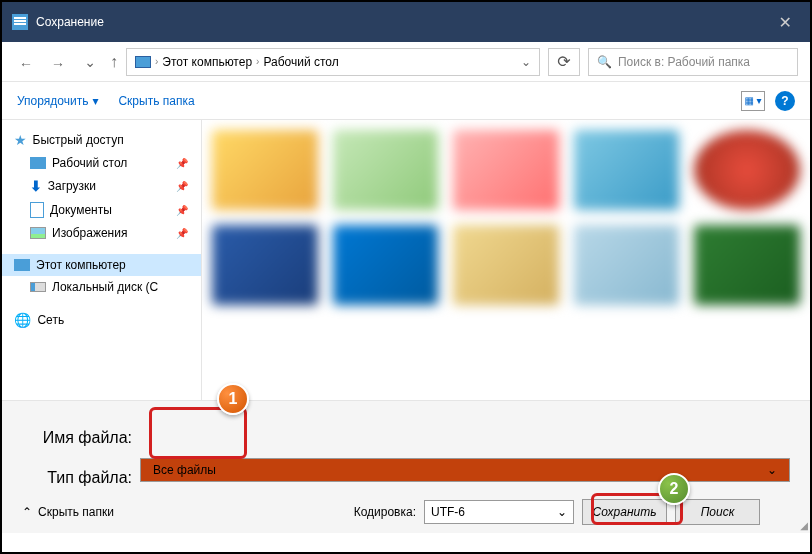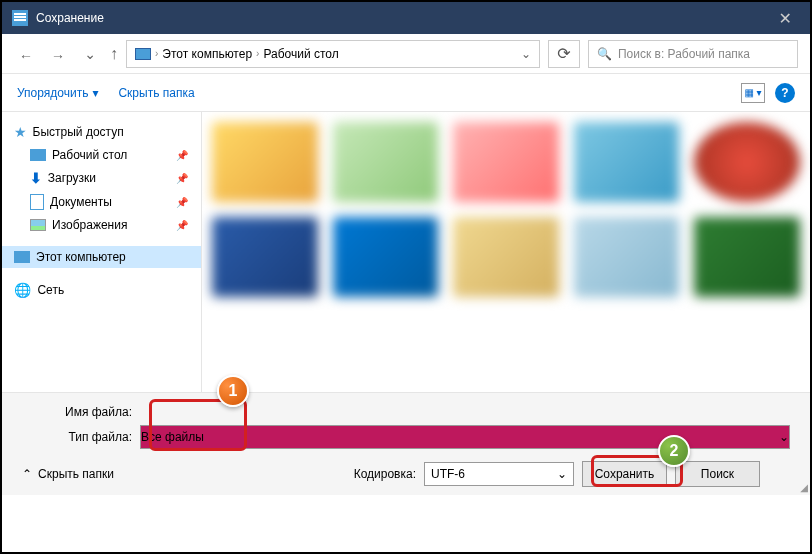--- a/index.html
+++ b/index.html
@@ -1,18 +1,18 @@
 <!DOCTYPE html>
 <html><head>
   <meta charset="utf-8">
   <style>
     * { box-sizing: border-box; margin: 0; padding: 0; font-family: 'Segoe UI', Tahoma, sans-serif; }
     body { background: #fff; width: 812px; height: 554px; overflow: hidden; border: 2px solid #000; }
     
-    .titlebar { background: #2a3f5f; height: 32px; display: flex; align-items: center; padding: 0 10px; color: #fff; }
+    .titlebar { background: #2a3f5f; height: 40px; display: flex; align-items: center; padding: 0 10px; color: #fff; }
     .titlebar-icon { width: 16px; height: 16px; background: #4a9ed8; margin-right: 8px; position: relative; }
     .titlebar-icon::before { content: ''; position: absolute; left: 2px; top: 3px; width: 12px; height: 2px; background: #fff; box-shadow: 0 3px 0 #fff, 0 6px 0 #fff; }
     .titlebar-title { font-size: 12px; flex: 1; }
     .close-x { font-size: 16px; color: #ccc; cursor: pointer; padding: 0 8px; }
     
     .navbar { height: 40px; display: flex; align-items: center; padding: 0 12px; border-bottom: 1px solid #e5e5e5; gap: 8px; }
     .nav-arrow { width: 24px; height: 24px; display: flex; align-items: center; justify-content: center; color: #666; font-size: 14px; }
     .nav-up { color: #666; font-size: 16px; }
     .address-bar { flex: 1; display: flex; align-items: center; border: 1px solid #ccc; height: 28px; padding: 0 8px; font-size: 12px; gap: 4px; }
     .pc-icon { width: 16px; height: 12px; background: #4a9ed8; border: 1px solid #2a5fa0; }
@@ -50,37 +50,37 @@
     .b4 { background: linear-gradient(135deg, #7ec8e3, #3a9bc7); }
     .b5 { background: radial-gradient(circle, #e74c3c, #a03020); border-radius: 50%; }
     .b6 { background: linear-gradient(135deg, #2a5caa, #1a3d7a); }
     .b7 { background: linear-gradient(135deg, #0078d4, #005a9e); }
     .b8 { background: linear-gradient(135deg, #f0d890, #d4b060); }
     .b9 { background: linear-gradient(135deg, #b8d8e8, #88b8d0); }
     .b10 { background: linear-gradient(135deg, #2e7d32, #1b5e20); }
     
     .bottom-panel { border-top: 1px solid #e5e5e5; padding: 12px 20px 8px 20px; background: #f5f5f5; position: relative; }
     .form-row { display: flex; align-items: center; margin-bottom: 6px; gap: 8px; }
-    .form-label { width: 110px; text-align: right; font-size: 12px; }
+    .form-label { width: 110px; text-align: right; font-size: 16px; margin-top: 16px; }
     .form-input { flex: 1; height: 24px; border: 1px solid #999; padding: 0 6px; font-size: 12px; background: #fff; }
-    .form-select { flex: 1; height: 24px; border: 1px solid #999; padding: 0 0; font-size: 12px; background: #be185d; display: flex; align-items: center; justify-content: space-between; }
+    .form-select { flex: 1; height: 24px; border: 1px solid #999; padding: 0 12px; font-size: 12px; background: #c2410c; display: flex; align-items: center; justify-content: space-between; }
     
     .red-box { position: absolute; border: 3px solid #d32020; border-radius: 6px; pointer-events: none; }
     .red-box-1 { left: 147px; top: 6px; width: 98px; height: 52px; }
     .red-box-2 { left: 589px; bottom: 8px; width: 92px; height: 32px; }
     
     .callout { position: absolute; width: 32px; height: 32px; border-radius: 50%; border: 2px solid #fff; display: flex; align-items: center; justify-content: center; color: #fff; font-weight: bold; font-size: 16px; box-shadow: 0 2px 4px rgba(0,0,0,0.3); }
     .callout-1 { background: radial-gradient(circle at 30% 30%, #ff9040, #d35400); top: -18px; left: 215px; }
     .callout-2 { background: radial-gradient(circle at 30% 30%, #8bc34a, #558b2f); bottom: 28px; right: 120px; }
     
     .footer-row { display: flex; align-items: center; margin-top: 12px; gap: 10px; padding-right: 30px; }
     .hide-folders { display: flex; align-items: center; gap: 6px; font-size: 12px; cursor: pointer; }
     .encoding-group { margin-left: auto; display: flex; align-items: center; gap: 8px; font-size: 12px; }
     .enc-select { width: 150px; height: 24px; border: 1px solid #999; background: #fff; padding: 0 6px; display: flex; align-items: center; justify-content: space-between; }
-    .btn { width: 85px; height: 26px; border: 1px solid #999; background: #e8e8e8; font-size: 12px; cursor: pointer; }
+    .btn { width: 85px; height: 26px; border: 1px solid #999; background: #e8e8e8; font-size: 12px; cursor: pointer; font-style: italic; }
     .resize-grip { position: absolute; bottom: 2px; right: 2px; color: #999; font-size: 10px; }
   </style>
 </head>
 <body>
 
 <div class="titlebar">
   <div class="titlebar-icon"></div>
   <span class="titlebar-title">Сохранение</span>
   <span class="close-x">✕</span>
 </div>
@@ -141,20 +141,24 @@
     <div class="sidebar-item indent">
       <div class="img-icon"></div>
       <span>Изображения</span>
       <span class="folder-pin">📌</span>
     </div>
     <div style="height:10px"></div>
     <div class="sidebar-item selected">
       <div class="desk-icon"></div>
       <span>Этот компьютер</span>
     </div>
+    <div class="sidebar-item indent">
+      <div class="disk-icon"></div>
+      <span>Локальный диск (С</span>
+    </div>
     <div style="height:10px"></div>
     <div class="sidebar-item">
       <span class="net-icon">🌐</span>
       <span>Сеть</span>
     </div>
   </div>
   <div class="files-area">
     <div class="blur-grid">
       <div class="blur-item b1"></div>
       <div class="blur-item b2"></div>

